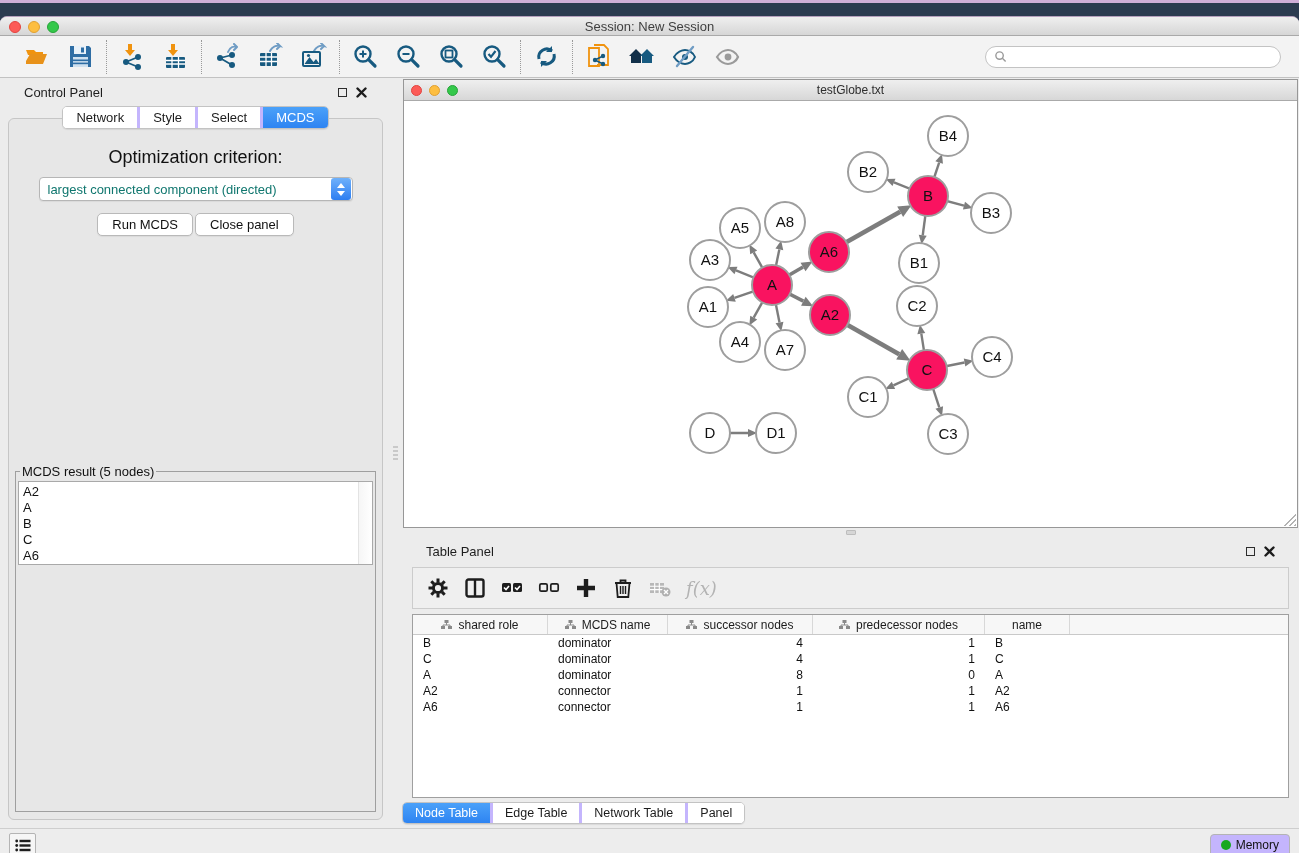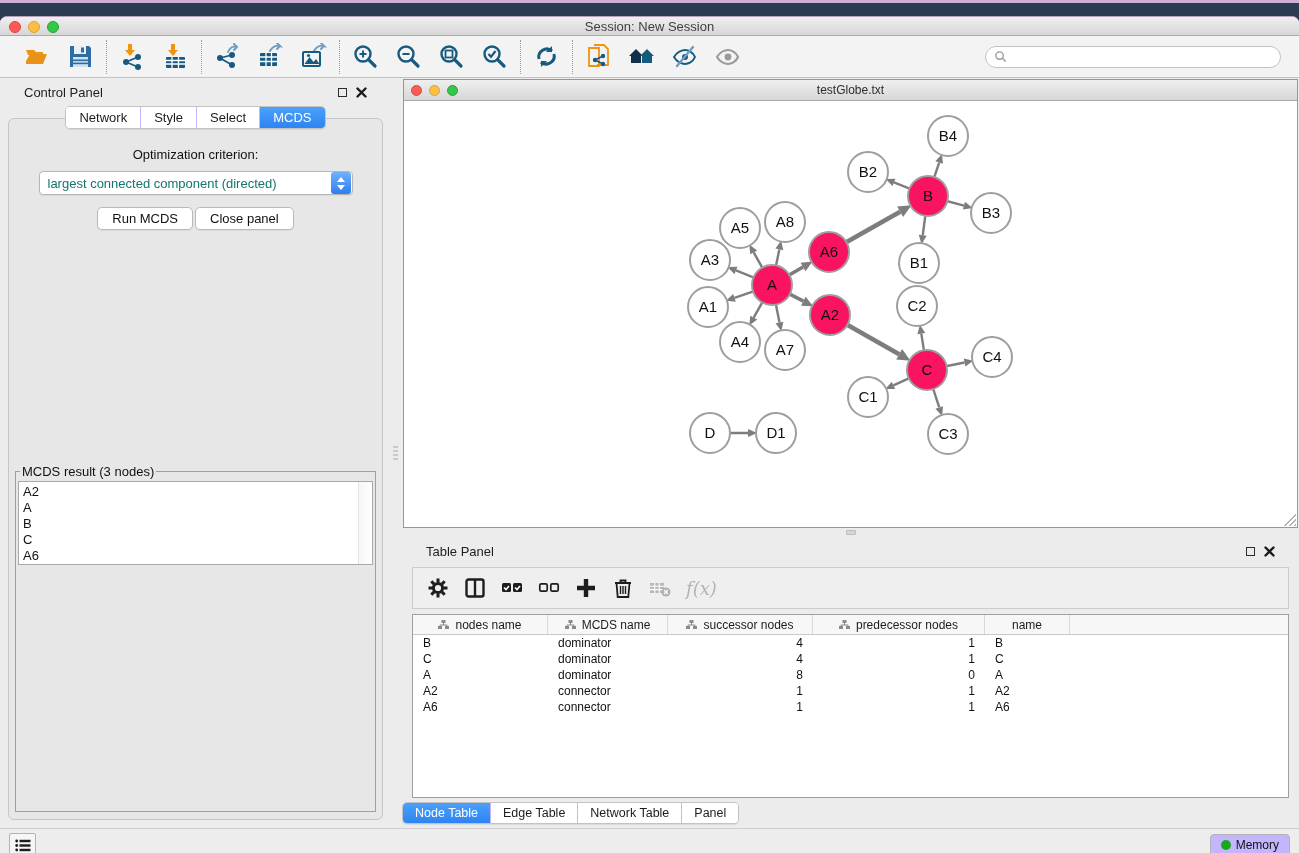--- a/index.html
+++ b/index.html
@@ -42,27 +42,27 @@
   .panel-titlebar { height:28px; display:flex; align-items:center; padding:0 24px; }
   .panel-titlebar .pt-label { font-size:13px; color:#1e1e1e; }
   .pt-controls { margin-left:auto; display:flex; gap:9px; align-items:center; }
   .float-box { width:9px; height:9px; border:1.5px solid #2c2c2c; display:inline-block; cursor:pointer; }
   .close-x { cursor:pointer; display:inline-block; }
 
   .cp-tabs { display:flex; justify-content:center; margin-bottom:0; position:relative; z-index:2; }
   .seg-group { display:flex; border:1px solid #c3c3c3; border-radius:5px; overflow:hidden;
     background:#fff; box-shadow:0 1px 1px rgba(0,0,0,.08); }
   .seg { padding:3px 13px; font-size:13px; color:#1c1c1c; background:#fff;
-    border-right:1px solid #c4b5fd; cursor:pointer; white-space:nowrap; }
+    border-right:3px solid #c4b5fd; cursor:pointer; white-space:nowrap; }
   .seg:last-child { border-right:none; }
   .seg.selected { background:linear-gradient(#4ba1f9,#2e84f2); color:#fff; }
 
   .cp-card { flex:1; margin:-11px 8px 8px 8px; padding-top:11px; border:1px solid #c6c6c6;
     border-radius:6px; background:#e7e7e7; display:flex; flex-direction:column; min-height:0; }
-  .opt-label { text-align:center; font-size:13px; color:#111; margin-top:17px; }
+  .opt-label { text-align:center; font-size:18px; color:#111; margin-top:17px; }
   .dropdown { width:314px; height:24px; margin:9px auto 0; background:#fff;
     border:1px solid #b6b6b6; border-radius:4px; display:flex; align-items:center; cursor:pointer;
     box-shadow:0 1px 1px rgba(0,0,0,.06); }
   .dropdown .dd-text { flex:1; font-size:13px; color:#0f766e; padding:0 8px; white-space:nowrap; overflow:hidden; }
   .dd-stepper { width:20px; height:22px; border-radius:3px; margin-right:1px;
     background:linear-gradient(#6fb1fb,#2d7ef1); display:flex; flex-direction:column;
     align-items:center; justify-content:center; gap:1px; }
   .dd-stepper svg { display:block; }
   .cp-buttons { display:flex; justify-content:center; gap:2px; margin-top:12px; }
   .btn { background:#fff; border:1px solid #b9b9b9; border-radius:5px; font-size:13px; color:#111;
@@ -307,21 +307,21 @@
             <svg width="10" height="6" viewBox="0 0 10 6">
                 <path d="M5 6L1 1h8z" fill="#fff"></path>
               </svg>
           </span>
         </div>
         <div class="cp-buttons">
           <button class="btn">Run MCDS</button>
           <button class="btn">Close panel</button>
         </div>
         <fieldset class="result-fieldset">
-          <legend>MCDS result (3 nodes)</legend>
+          <legend>MCDS result (5 nodes)</legend>
           <div class="result-list">
             <div class="result-items">
                 <div>A2</div>
                 <div>A</div>
                 <div>B</div>
                 <div>C</div>
                 <div>A6</div>
               </div>
             <div class="result-scroll"></div>
           </div>
@@ -486,21 +486,21 @@
 
         <div class="node-table">
           <div class="nt-header">
             <div class="nt-hcell col-0">
               <svg width="11" height="10" viewBox="0 0 11 10">
                   <rect x="3.5" y="0" width="4" height="3" fill="#8a8a8a"></rect>
                   <rect x="0" y="6" width="4" height="3" fill="#8a8a8a"></rect>
                   <rect x="7" y="6" width="4" height="3" fill="#8a8a8a"></rect>
                   <path d="M5.5 3v2M2 6V5h7v1" stroke="#8a8a8a" fill="none"></path>
                 </svg>
-              <span>nodes name</span>
+              <span>shared role</span>
             </div>
             <div class="nt-hcell col-1">
               <svg width="11" height="10" viewBox="0 0 11 10">
                   <rect x="3.5" y="0" width="4" height="3" fill="#8a8a8a"></rect>
                   <rect x="0" y="6" width="4" height="3" fill="#8a8a8a"></rect>
                   <rect x="7" y="6" width="4" height="3" fill="#8a8a8a"></rect>
                   <path d="M5.5 3v2M2 6V5h7v1" stroke="#8a8a8a" fill="none"></path>
                 </svg>
               <span>MCDS name</span>
             </div>

